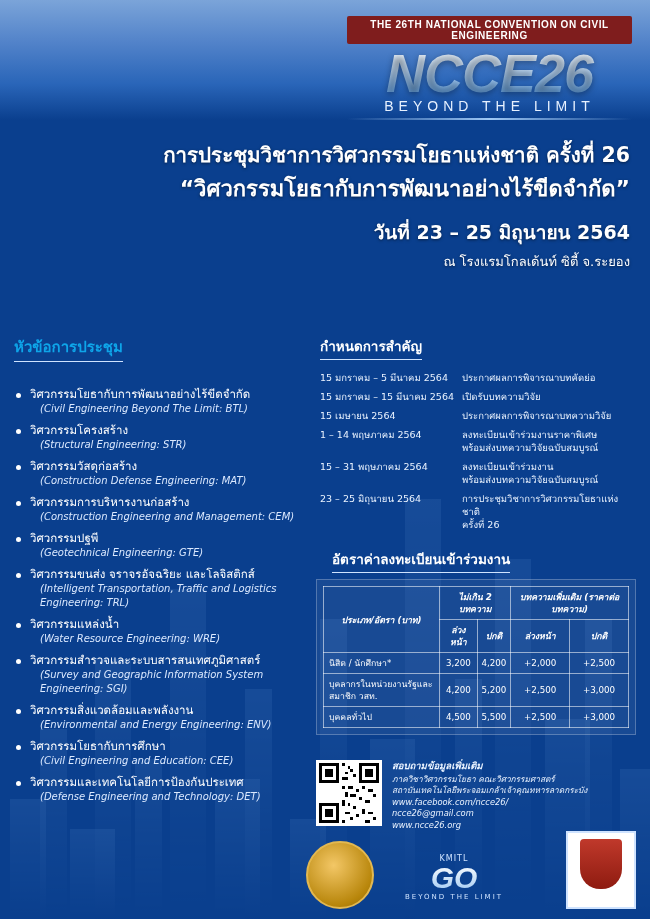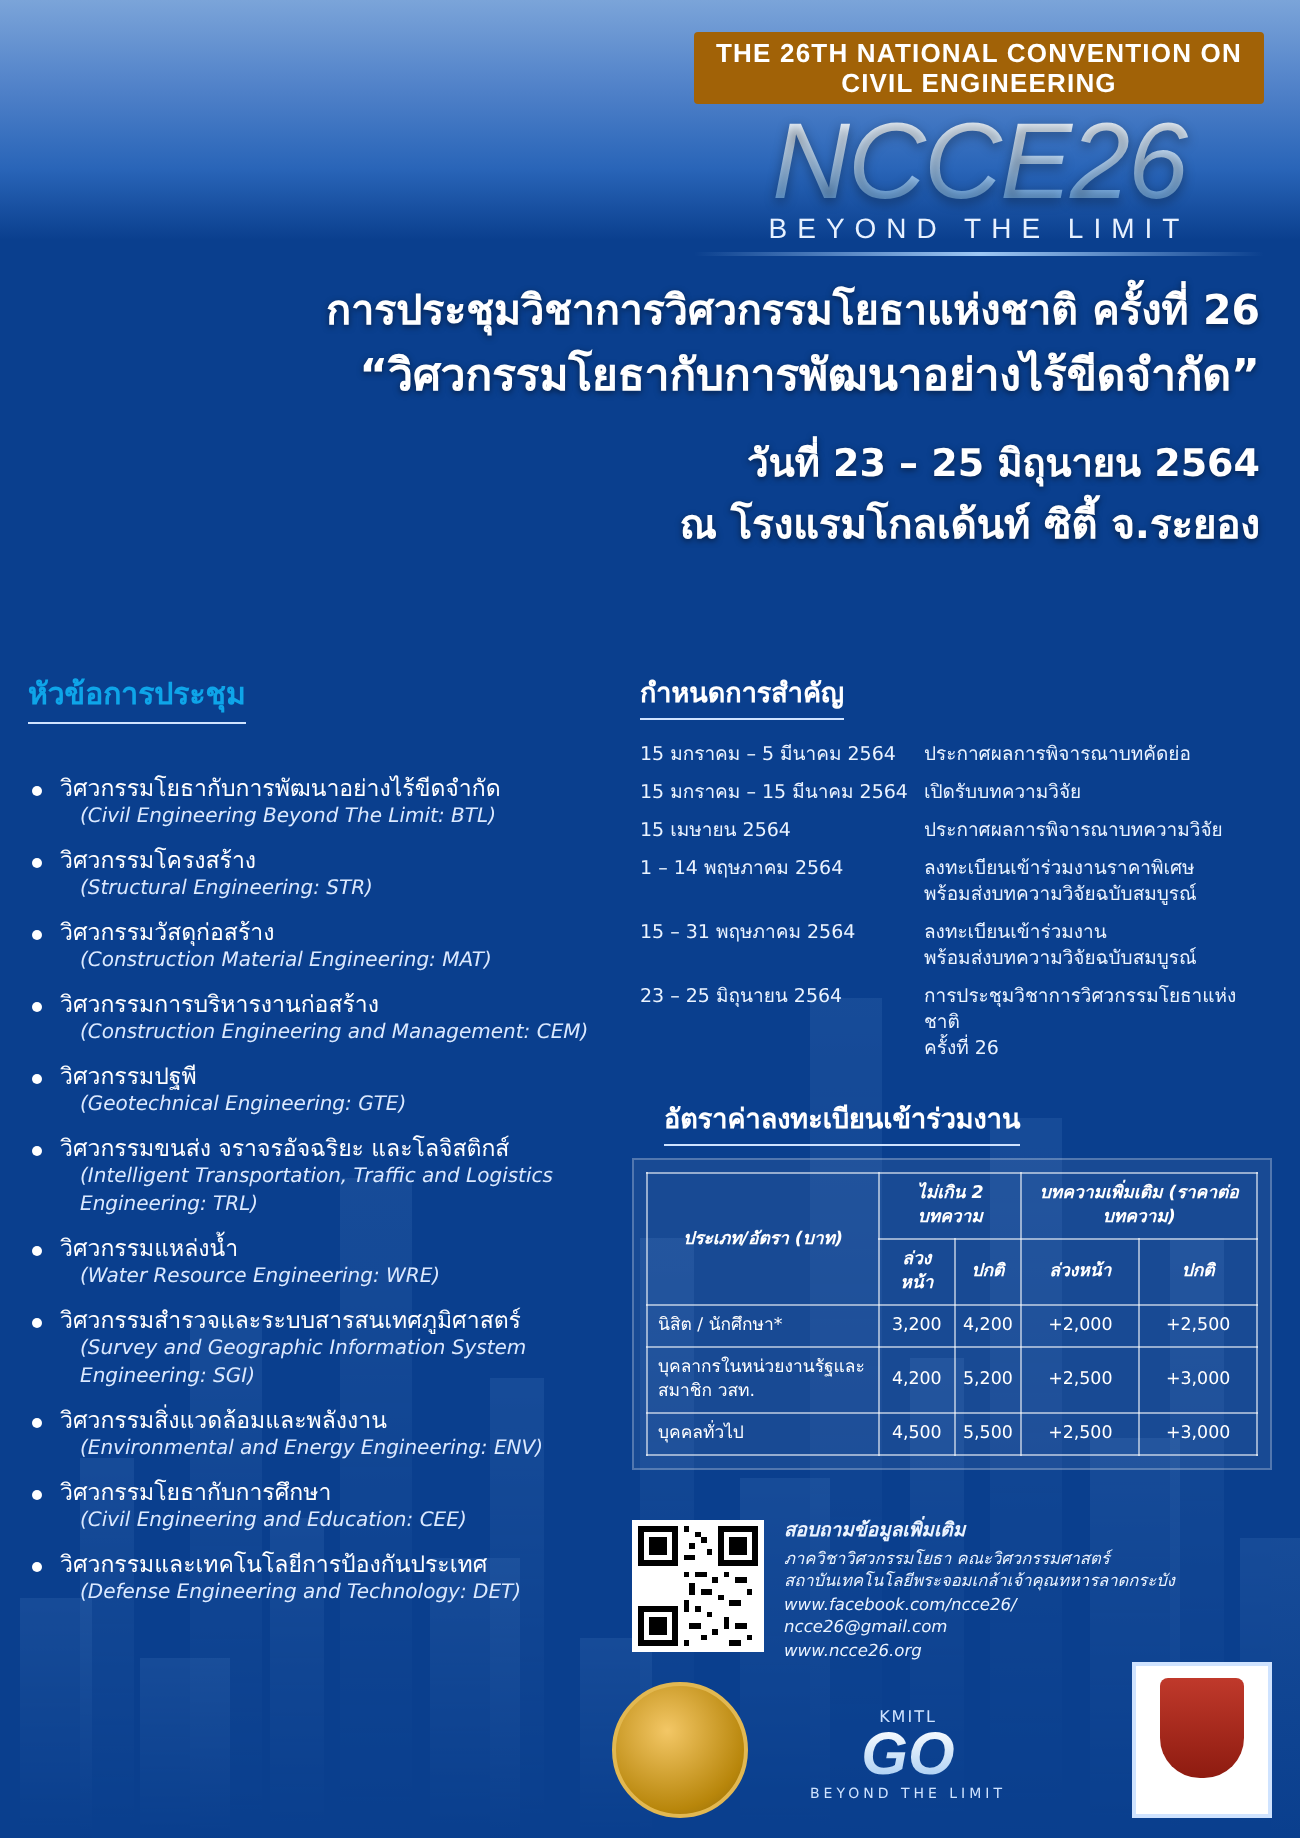--- a/index.html
+++ b/index.html
@@ -27,45 +27,45 @@
     background:linear-gradient(180deg,#8fb6e6 0%, #5f8fd4 35%, #2f6cc0 70%, rgba(16,80,165,0) 100%);
     opacity:.85;
   }
   .header{
     position:absolute;top:0;left:0;right:0;height:120px;
   }
   .logo-box{
     position:absolute;right:18px;top:16px;width:285px;text-align:center;
   }
   .logo-tag{
-    font-size:13px;letter-spacing:.6px;color:#ffffff;background:#a16207;
+    font-size:10px;letter-spacing:.6px;color:#ffffff;background:#7f1d1d;
     padding:3px 6px;display:inline-block;border-radius:2px;font-weight:bold;
     font-family:"Liberation Sans", sans-serif;
   }
   .logo-main{
     font-family:"Liberation Sans", sans-serif;
-    font-weight:normal;font-style:italic;font-size:54px;line-height:54px;
+    font-weight:bold;font-style:italic;font-size:54px;line-height:54px;
     letter-spacing:-1px;margin-top:2px;
     background:linear-gradient(180deg,#ffffff 0%, #bcd9f7 45%, #4a8fd6 100%);
     -webkit-background-clip:text;background-clip:text;color:transparent;
     text-shadow:0 2px 6px rgba(0,0,0,.35);
   }
   .logo-sub{
     font-family:"Liberation Sans", sans-serif;
     font-size:14px;letter-spacing:5px;color:#e7f1ff;margin-top:-2px;
   }
   .logo-rule{height:2px;background:linear-gradient(90deg,rgba(255,255,255,0),#9ec8f5,rgba(255,255,255,0));margin-top:4px;}
 
   .title-block{
     position:absolute;top:140px;right:20px;left:80px;text-align:right;
   }
   .t1{font-size:20.5px;line-height:30px;font-weight:bold;text-shadow:0 1px 3px rgba(0,0,0,.5);}
   .t2{font-size:22px;line-height:34px;font-weight:bold;margin-top:2px;text-shadow:0 1px 3px rgba(0,0,0,.5);}
   .t3{font-size:19px;line-height:32px;font-weight:bold;margin-top:10px;text-shadow:0 1px 3px rgba(0,0,0,.5);}
-  .t4{font-size:20px;line-height:28px;font-weight:bold;text-shadow:0 1px 3px rgba(0,0,0,.5);}
+  .t4{font-size:13px;line-height:28px;font-weight:normal;text-shadow:0 1px 3px rgba(0,0,0,.5);}
 
   .left-col{position:absolute;left:14px;top:335px;width:300px;}
   .sec-head{
     font-size:15px;font-weight:bold;color:#0ea5e9;display:inline-block;
     border-bottom:1.5px solid #cfe3ff;padding-bottom:2px;margin-bottom:25px;
   }
   ul.topics{list-style:none;margin:0;padding:0;}
   ul.topics li{position:relative;padding-left:16px;margin-bottom:7px;}
   ul.topics li:before{
     content:"";position:absolute;left:2px;top:6px;width:5px;height:5px;border-radius:50%;
@@ -160,21 +160,21 @@
       <li>
         <div class="th">วิศวกรรมโยธากับการพัฒนาอย่างไร้ขีดจำกัด</div>
         <div class="en">(Civil Engineering Beyond The Limit: BTL)</div>
       </li>
       <li>
         <div class="th">วิศวกรรมโครงสร้าง</div>
         <div class="en">(Structural Engineering: STR)</div>
       </li>
       <li>
         <div class="th">วิศวกรรมวัสดุก่อสร้าง</div>
-        <div class="en">(Construction Material Engineering: MAT)</div>
+        <div class="en">(Construction Defense Engineering: MAT)</div>
       </li>
       <li>
         <div class="th">วิศวกรรมการบริหารงานก่อสร้าง</div>
         <div class="en">(Construction Engineering and Management: CEM)</div>
       </li>
       <li>
         <div class="th">วิศวกรรมปฐพี</div>
         <div class="en">(Geotechnical Engineering: GTE)</div>
       </li>
       <li>

